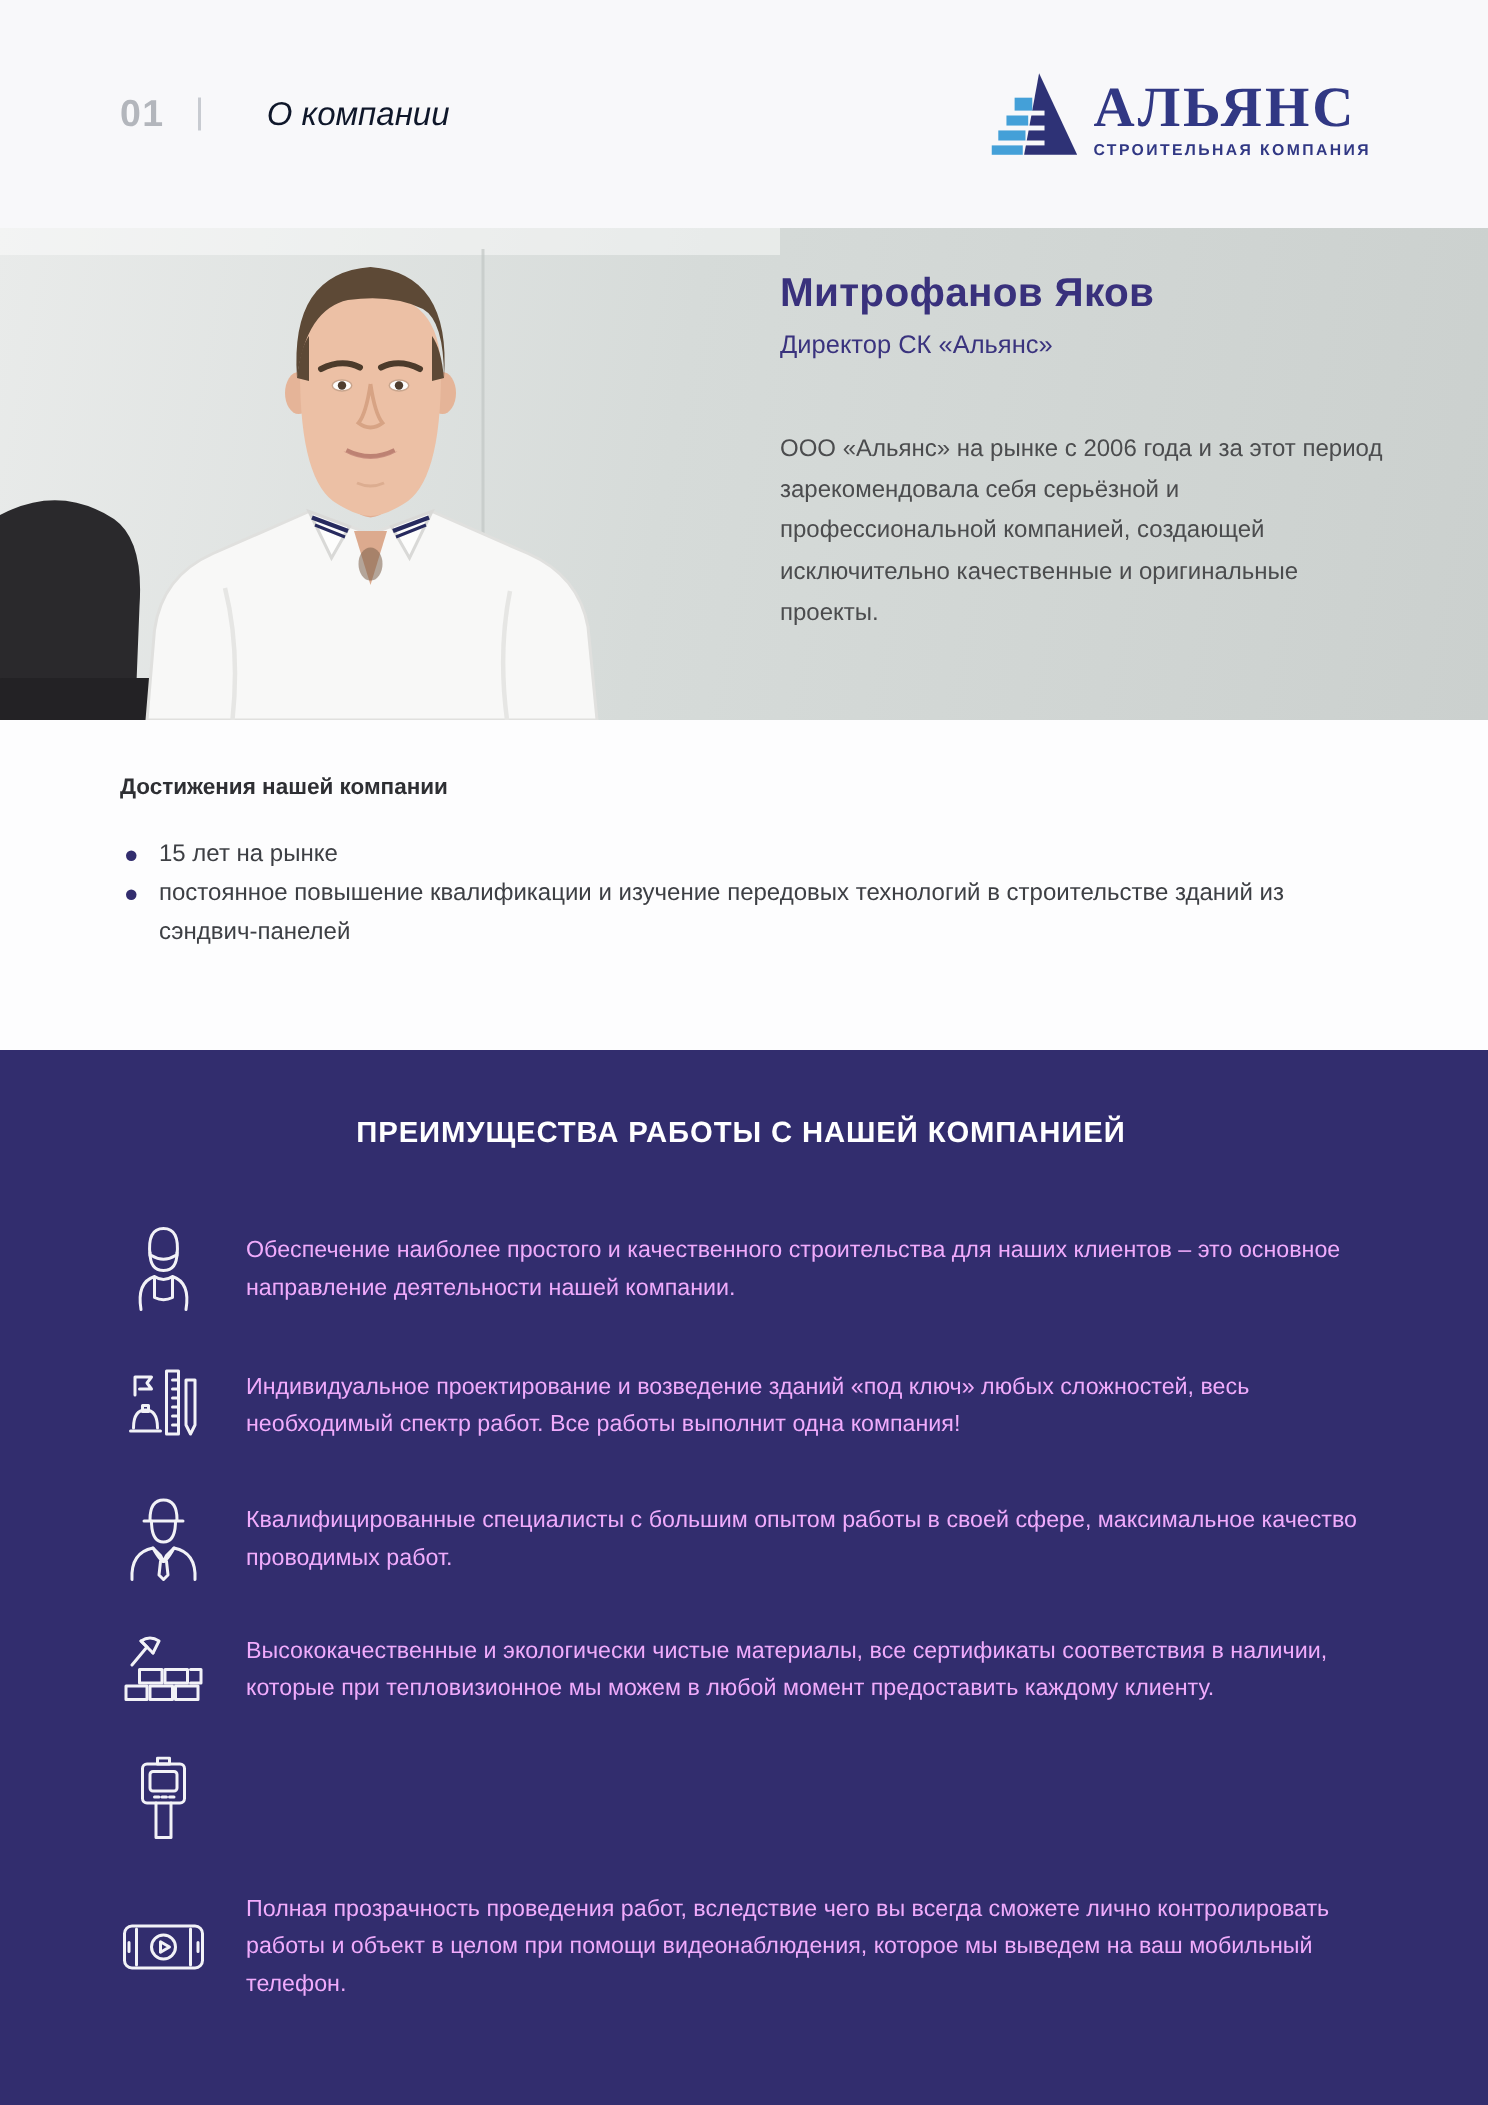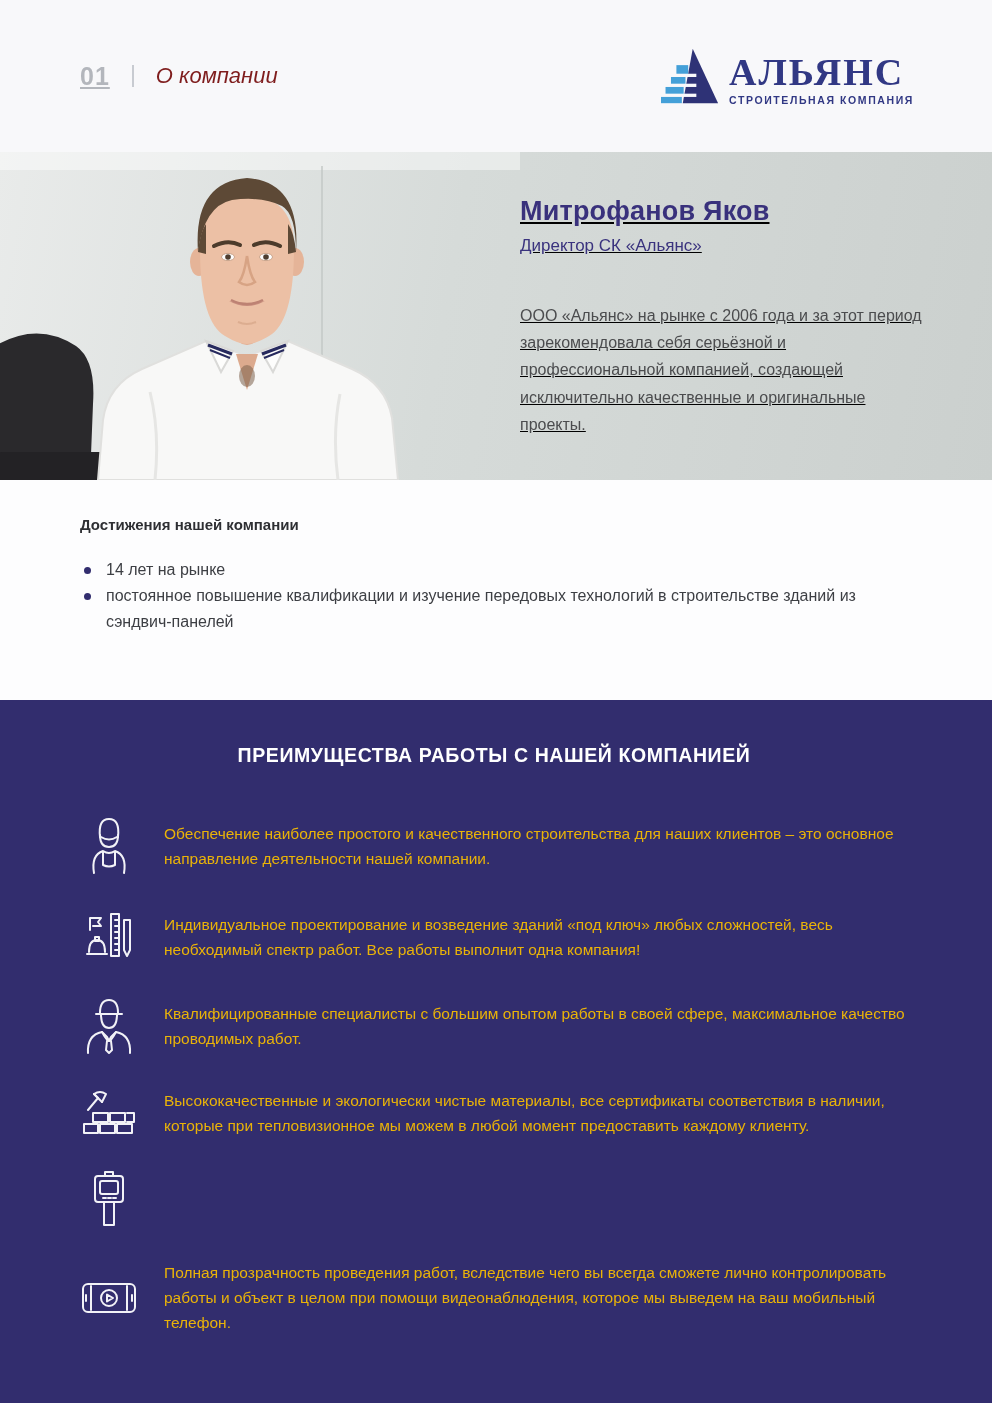--- a/index.html
+++ b/index.html
@@ -10,42 +10,42 @@
   }
   .page { width:992px; height:1403px; display:flex; flex-direction:column; overflow:hidden; }
 
   
   .header {
     height:152px; background:#f8f8fa; flex:none;
     display:flex; align-items:center; justify-content:space-between;
     padding:0 78px 0 80px;
   }
   .crumb { display:flex; align-items:center; gap:22px; }
-  .crumb-num { font-size:25px; font-weight:bold; color:#b3b6bc; letter-spacing:1px;text-decoration:underline; }
+  .crumb-num { font-size:25px; font-weight:bold; color:#b3b6bc; letter-spacing:1px; }
   .crumb-sep { width:2px; height:22px; background:#c8cbd1; }
-  .crumb-title { font-size:22px; font-style:italic; color:#7f1d1d; }
+  .crumb-title { font-size:22px; font-style:italic; color:#0f172a;margin-left:22px; }
 
   .logo { display:flex; align-items:flex-end; gap:10px; }
   .logo-mark { width:58px; height:60px; flex:none; }
   .logo-text { display:flex; flex-direction:column; line-height:1; padding-bottom:1px; }
   .logo-name {
     font-family:"Liberation Serif","DejaVu Serif",serif;
     font-size:38px; font-weight:bold; color:#313884; letter-spacing:2px;
   }
   .logo-tagline {
     font-size:10.5px; font-weight:bold; color:#313884; letter-spacing:1.6px; margin-top:4px;
   }
 
   
   .hero {
     height:328px; flex:none; position:relative; overflow:hidden;
     background:linear-gradient(100deg,#e9ebea 0%,#d6dbd9 45%,#cbd0ce 100%);
   }
   .hero-photo { position:absolute; left:0; bottom:0; width:520px; height:328px; }
-  .hero-text { position:absolute; left:520px; top:44px; width:412px;text-decoration:underline; }
+  .hero-text { position:absolute; left:520px; top:28px; width:412px; }
   .hero-name { font-size:27px; font-weight:bold; color:#39317c; letter-spacing:.2px; }
   .hero-role { font-size:17px; color:#3a337e; margin-top:9px; }
   .hero-desc { font-size:16px; color:#4b4c4e; line-height:1.7; margin-top:46px; }
 
   
   .achievements { background:#fdfdfe; flex:none; padding:36px 80px 0 80px; height:220px; }
   .ach-title { font-size:15px; font-weight:bold; color:#2e2f33; }
   .ach-list { list-style:none; margin-top:24px; max-width:856px; }
   .ach-list li {
     position:relative; padding-left:26px; font-size:16px; color:#3d3f44; line-height:1.62;
@@ -60,21 +60,21 @@
     background:#322d6e; color:#fafafc; flex:1;
     padding:44px 84px 40px 80px;
   }
   .adv-title {
     text-align:center; font-size:19.5px; font-weight:bold; letter-spacing:.6px; color:#ffffff;
   }
   .adv-list { margin-top:48px; display:flex; flex-direction:column; gap:33px; }
   .adv-item { display:flex; align-items:center; gap:26px; }
   .adv-icon { width:58px; flex:none; display:flex; align-items:center; justify-content:center; }
   .adv-icon svg { display:block; }
-  .adv-text { font-size:15.5px; line-height:1.62; max-width:742px; color:#eab308; }
+  .adv-text { font-size:15.5px; line-height:1.62; max-width:742px; color:#f0abfc; }
 
   .ic { stroke:#f2f2f7; stroke-width:2; fill:none; stroke-linecap:round; stroke-linejoin:round; }
 </style>
 </head>
 <body>
 
 <div class="page">
 
   <div class="header">
     <div class="crumb">
@@ -146,21 +146,21 @@
     <div class="hero-text">
       <div class="hero-name">Митрофанов Яков</div>
       <div class="hero-role">Директор СК «Альянс»</div>
       <div class="hero-desc">ООО «Альянс» на рынке с 2006 года и за этот период зарекомендовала себя серьёзной и профессиональной компанией, создающей исключительно качественные и оригинальные проекты.</div>
     </div>
   </div>
 
   <div class="achievements">
     <div class="ach-title">Достижения нашей компании</div>
     <ul class="ach-list">
-      <li>14 лет на рынке</li>
+      <li>15 лет на рынке</li>
       <li>постоянное повышение квалификации и изучение передовых технологий в строительстве зданий из сэндвич-панелей</li>
     </ul>
   </div>
 
   <div class="advantages">
     <div class="adv-title">ПРЕИМУЩЕСТВА РАБОТЫ С НАШЕЙ КОМПАНИЕЙ</div>
 
     <div class="adv-list">
 
       <div class="adv-item">

